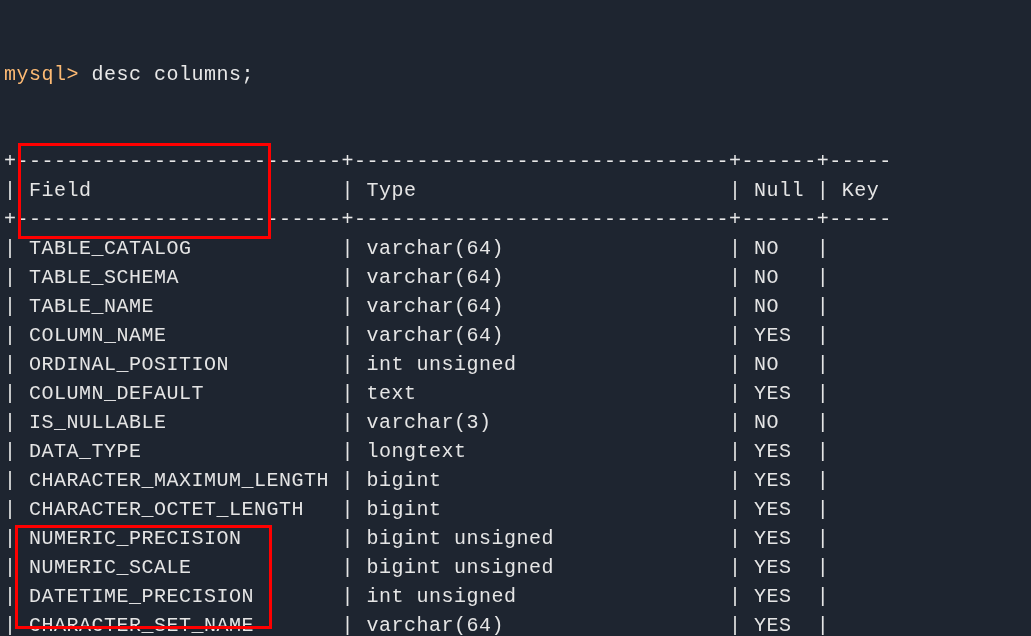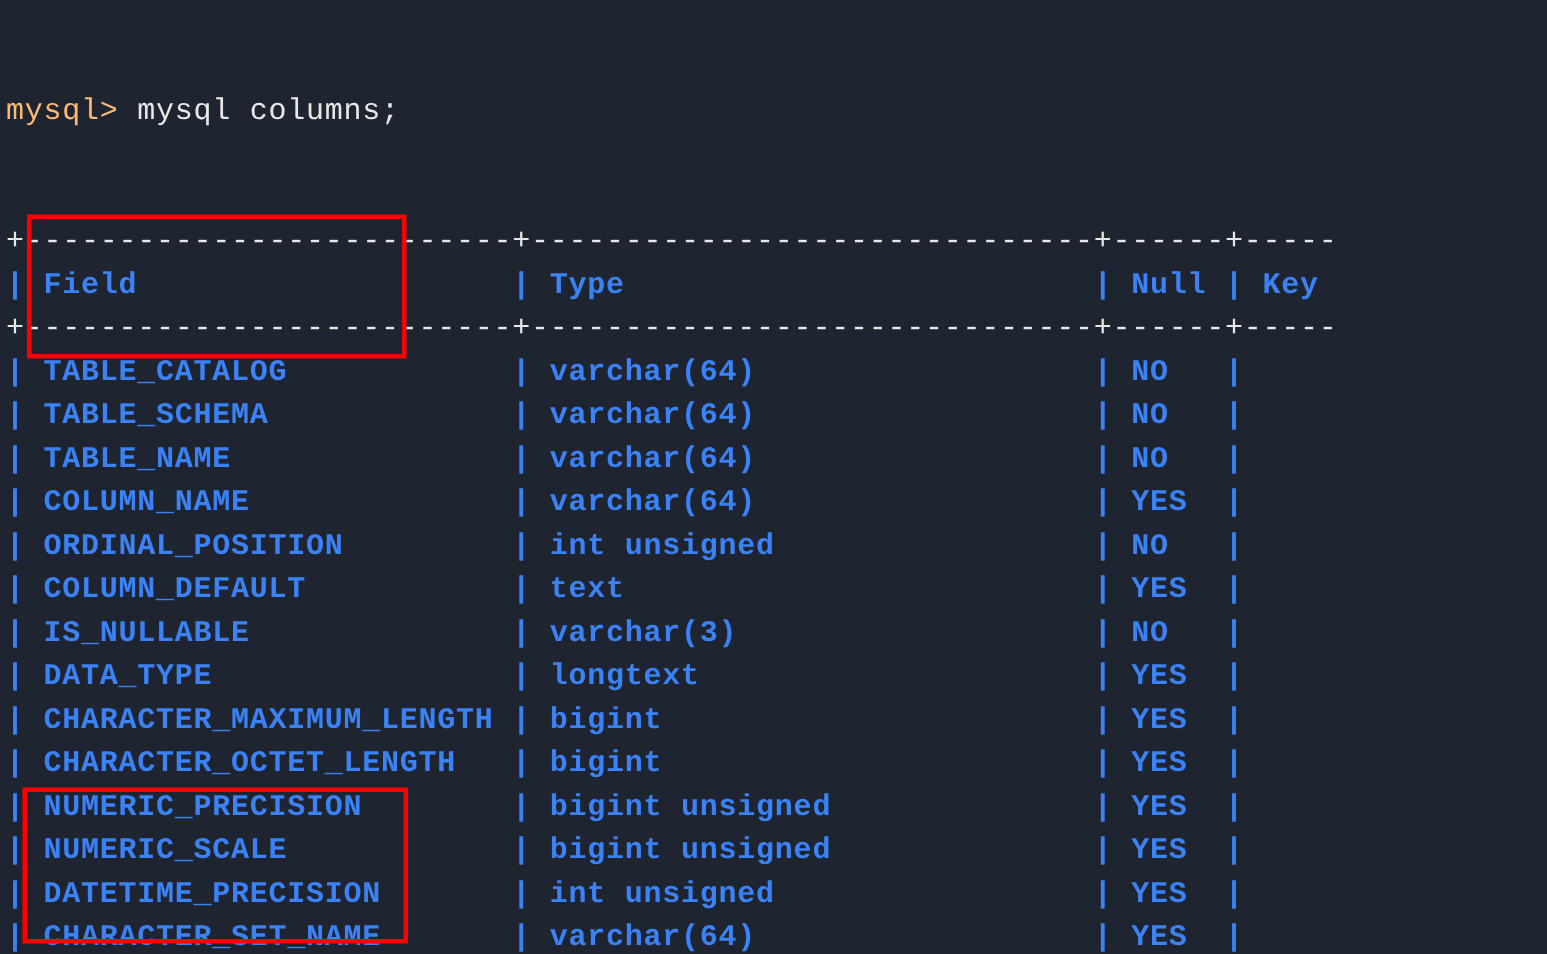--- a/index.html
+++ b/index.html
@@ -28,32 +28,31 @@
     .prompt {
       color: #fdba74;
     }
     .command {
       color: #e8e8e8;
     }
     .table-border {
       color: #e8e8e8;
     }
     .table-row {
-      color: #3b82f6;
-      font-weight: bold;
+      color: #e5e5e5;
     }
     .highlight-box {
       position: absolute;
       border: 3px solid #ff0000;
       pointer-events: none;
       z-index: 10;
     }
   </style>
 </head>
 <body>
 
 <div class="terminal">
-  <div class="prompt-line"><span class="prompt">mysql&gt;</span> <span class="command">mysql columns;</span></div>
+  <div class="prompt-line"><span class="prompt">mysql&gt;</span> <span class="command">desc columns;</span></div>
   <div id="table-output"><div class="table-border">+--------------------------+------------------------------+------+-----</div><div class="table-row">| Field                    | Type                         | Null | Key </div><div class="table-border">+--------------------------+------------------------------+------+-----</div><div class="table-row">| TABLE_CATALOG            | varchar(64)                  | NO   |     </div><div class="table-row">| TABLE_SCHEMA             | varchar(64)                  | NO   |     </div><div class="table-row">| TABLE_NAME               | varchar(64)                  | NO   |     </div><div class="table-row">| COLUMN_NAME              | varchar(64)                  | YES  |     </div><div class="table-row">| ORDINAL_POSITION         | int unsigned                 | NO   |     </div><div class="table-row">| COLUMN_DEFAULT           | text                         | YES  |     </div><div class="table-row">| IS_NULLABLE              | varchar(3)                   | NO   |     </div><div class="table-row">| DATA_TYPE                | longtext                     | YES  |     </div><div class="table-row">| CHARACTER_MAXIMUM_LENGTH | bigint                       | YES  |     </div><div class="table-row">| CHARACTER_OCTET_LENGTH   | bigint                       | YES  |     </div><div class="table-row">| NUMERIC_PRECISION        | bigint unsigned              | YES  |     </div><div class="table-row">| NUMERIC_SCALE            | bigint unsigned              | YES  |     </div><div class="table-row">| DATETIME_PRECISION       | int unsigned                 | YES  |     </div><div class="table-row">| CHARACTER_SET_NAME       | varchar(64)                  | YES  |     </div></div>
 </div>
 
 <div class="highlight-box" style="top: 143px; left: 18px; width: 253px; height: 96px;"></div>
 <div class="highlight-box" style="top: 525px; left: 15px; width: 257px; height: 104px;"></div>
 
 </body></html>

